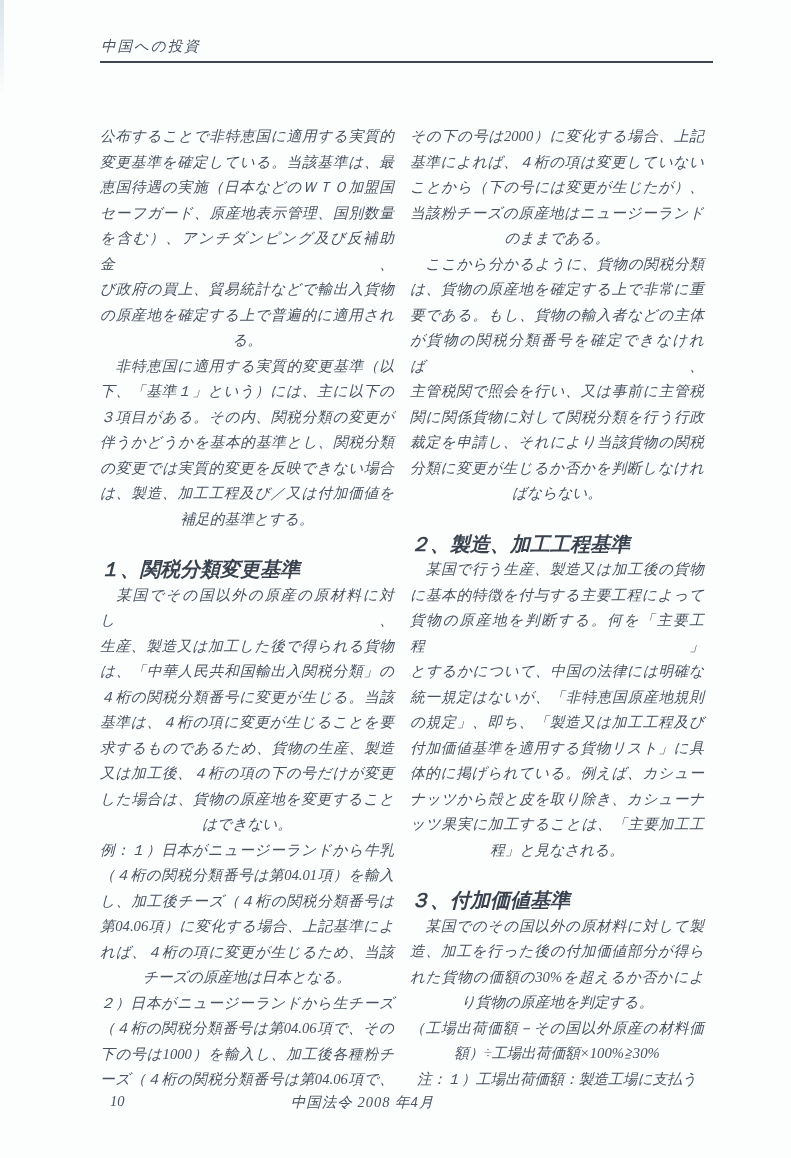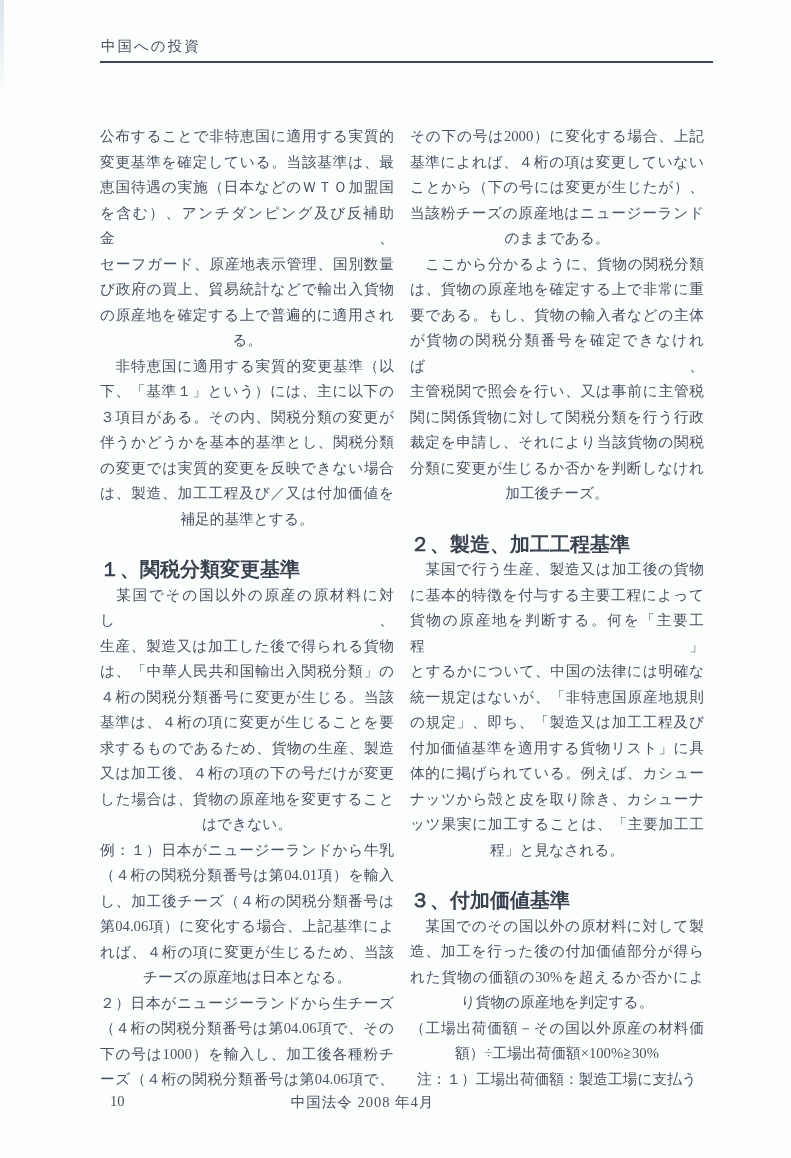--- a/index.html
+++ b/index.html
@@ -10,20 +10,21 @@
   }
   html, body { margin: 0; padding: 0; background: #ffffff; }
   .page {
     position: relative;
     width: 791px;
     height: 1158px;
     background: var(--paper);
     font-family: "Liberation Serif", "DejaVu Serif", serif;
     color: var(--ink);
     overflow: hidden;
+    font-style: italic;
   }
   .scan-edge {
     position: absolute;
     left: 0; top: 0;
     width: 4px; height: 95px;
     background: linear-gradient(to bottom, #dbe4ea, #eef3f6 60%, rgba(255,255,255,0));
   }
   .running-title {
     position: absolute;
     left: 101px; top: 37px;
@@ -84,22 +85,22 @@
 <div class="page">
   <div class="scan-edge"></div>
 
   <div class="running-title">中国への投資</div>
   <div class="head-rule"></div>
 
   <div class="col col-left">
       <div class="line fill">公布することで非特恵国に適用する実質的</div>
       <div class="line fill">変更基準を確定している。当該基準は、最</div>
       <div class="line fill">恵国待遇の実施（日本などのＷＴＯ加盟国</div>
+      <div class="line fill">セーフガード、原産地表示管理、国別数量</div>
       <div class="line fill">を含む）、アンチダンピング及び反補助金、</div>
-      <div class="line fill">セーフガード、原産地表示管理、国別数量</div>
       <div class="line fill">び政府の買上、貿易統計などで輸出入貨物</div>
       <div class="line fill">の原産地を確定する上で普遍的に適用され</div>
       <div class="line end">る。</div>
       <div class="line fill">　非特恵国に適用する実質的変更基準（以</div>
       <div class="line fill">下、「基準１」という）には、主に以下の</div>
       <div class="line fill">３項目がある。その内、関税分類の変更が</div>
       <div class="line fill">伴うかどうかを基本的基準とし、関税分類</div>
       <div class="line fill">の変更では実質的変更を反映できない場合</div>
       <div class="line fill">は、製造、加工工程及び／又は付加価値を</div>
       <div class="line end">補足的基準とする。</div>
@@ -132,21 +133,21 @@
       <div class="line fill">当該粉チーズの原産地はニュージーランド</div>
       <div class="line end">のままである。</div>
       <div class="line fill">　ここから分かるように、貨物の関税分類</div>
       <div class="line fill">は、貨物の原産地を確定する上で非常に重</div>
       <div class="line fill">要である。もし、貨物の輸入者などの主体</div>
       <div class="line fill">が貨物の関税分類番号を確定できなければ、</div>
       <div class="line fill">主管税関で照会を行い、又は事前に主管税</div>
       <div class="line fill">関に関係貨物に対して関税分類を行う行政</div>
       <div class="line fill">裁定を申請し、それにより当該貨物の関税</div>
       <div class="line fill">分類に変更が生じるか否かを判断しなけれ</div>
-      <div class="line end">加工後チーズ。</div>
+      <div class="line end">ばならない。</div>
       <div class="line heading">２、製造、加工工程基準</div>
       <div class="line fill">　某国で行う生産、製造又は加工後の貨物</div>
       <div class="line fill">に基本的特徴を付与する主要工程によって</div>
       <div class="line fill">貨物の原産地を判断する。何を「主要工程」</div>
       <div class="line fill">とするかについて、中国の法律には明確な</div>
       <div class="line fill">統一規定はないが、「非特恵国原産地規則</div>
       <div class="line fill">の規定」、即ち、「製造又は加工工程及び</div>
       <div class="line fill">付加価値基準を適用する貨物リスト」に具</div>
       <div class="line fill">体的に掲げられている。例えば、カシュー</div>
       <div class="line fill">ナッツから殻と皮を取り除き、カシューナ</div>

